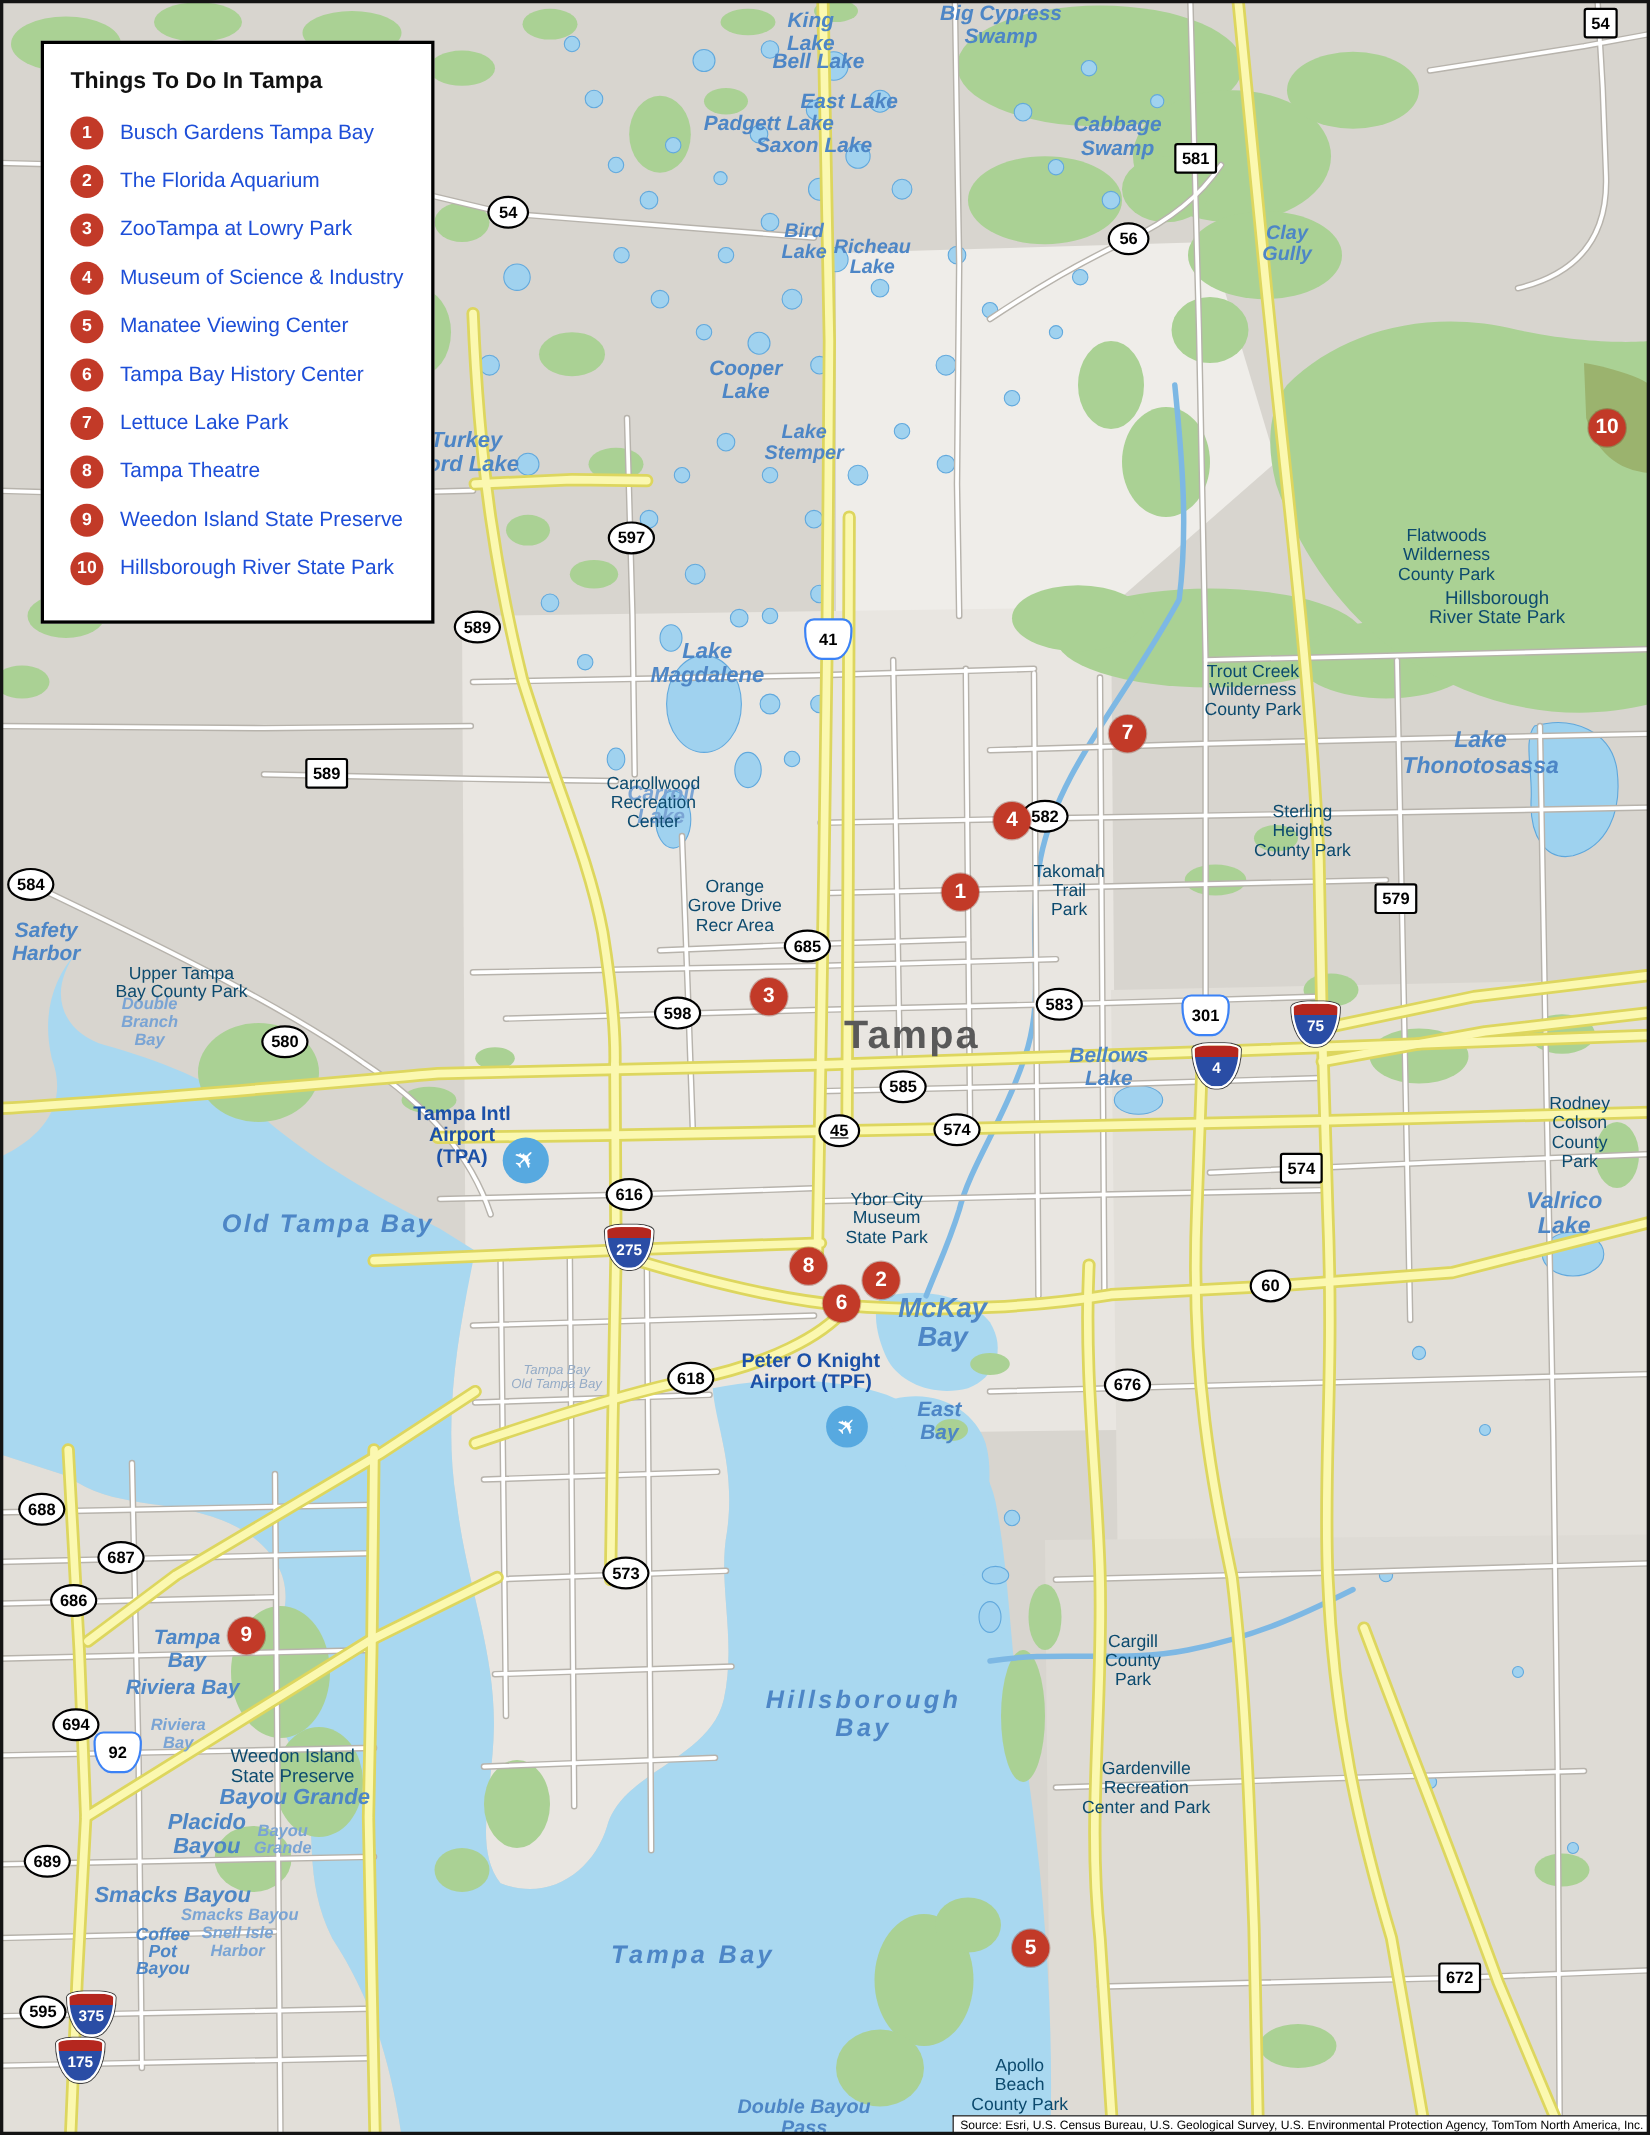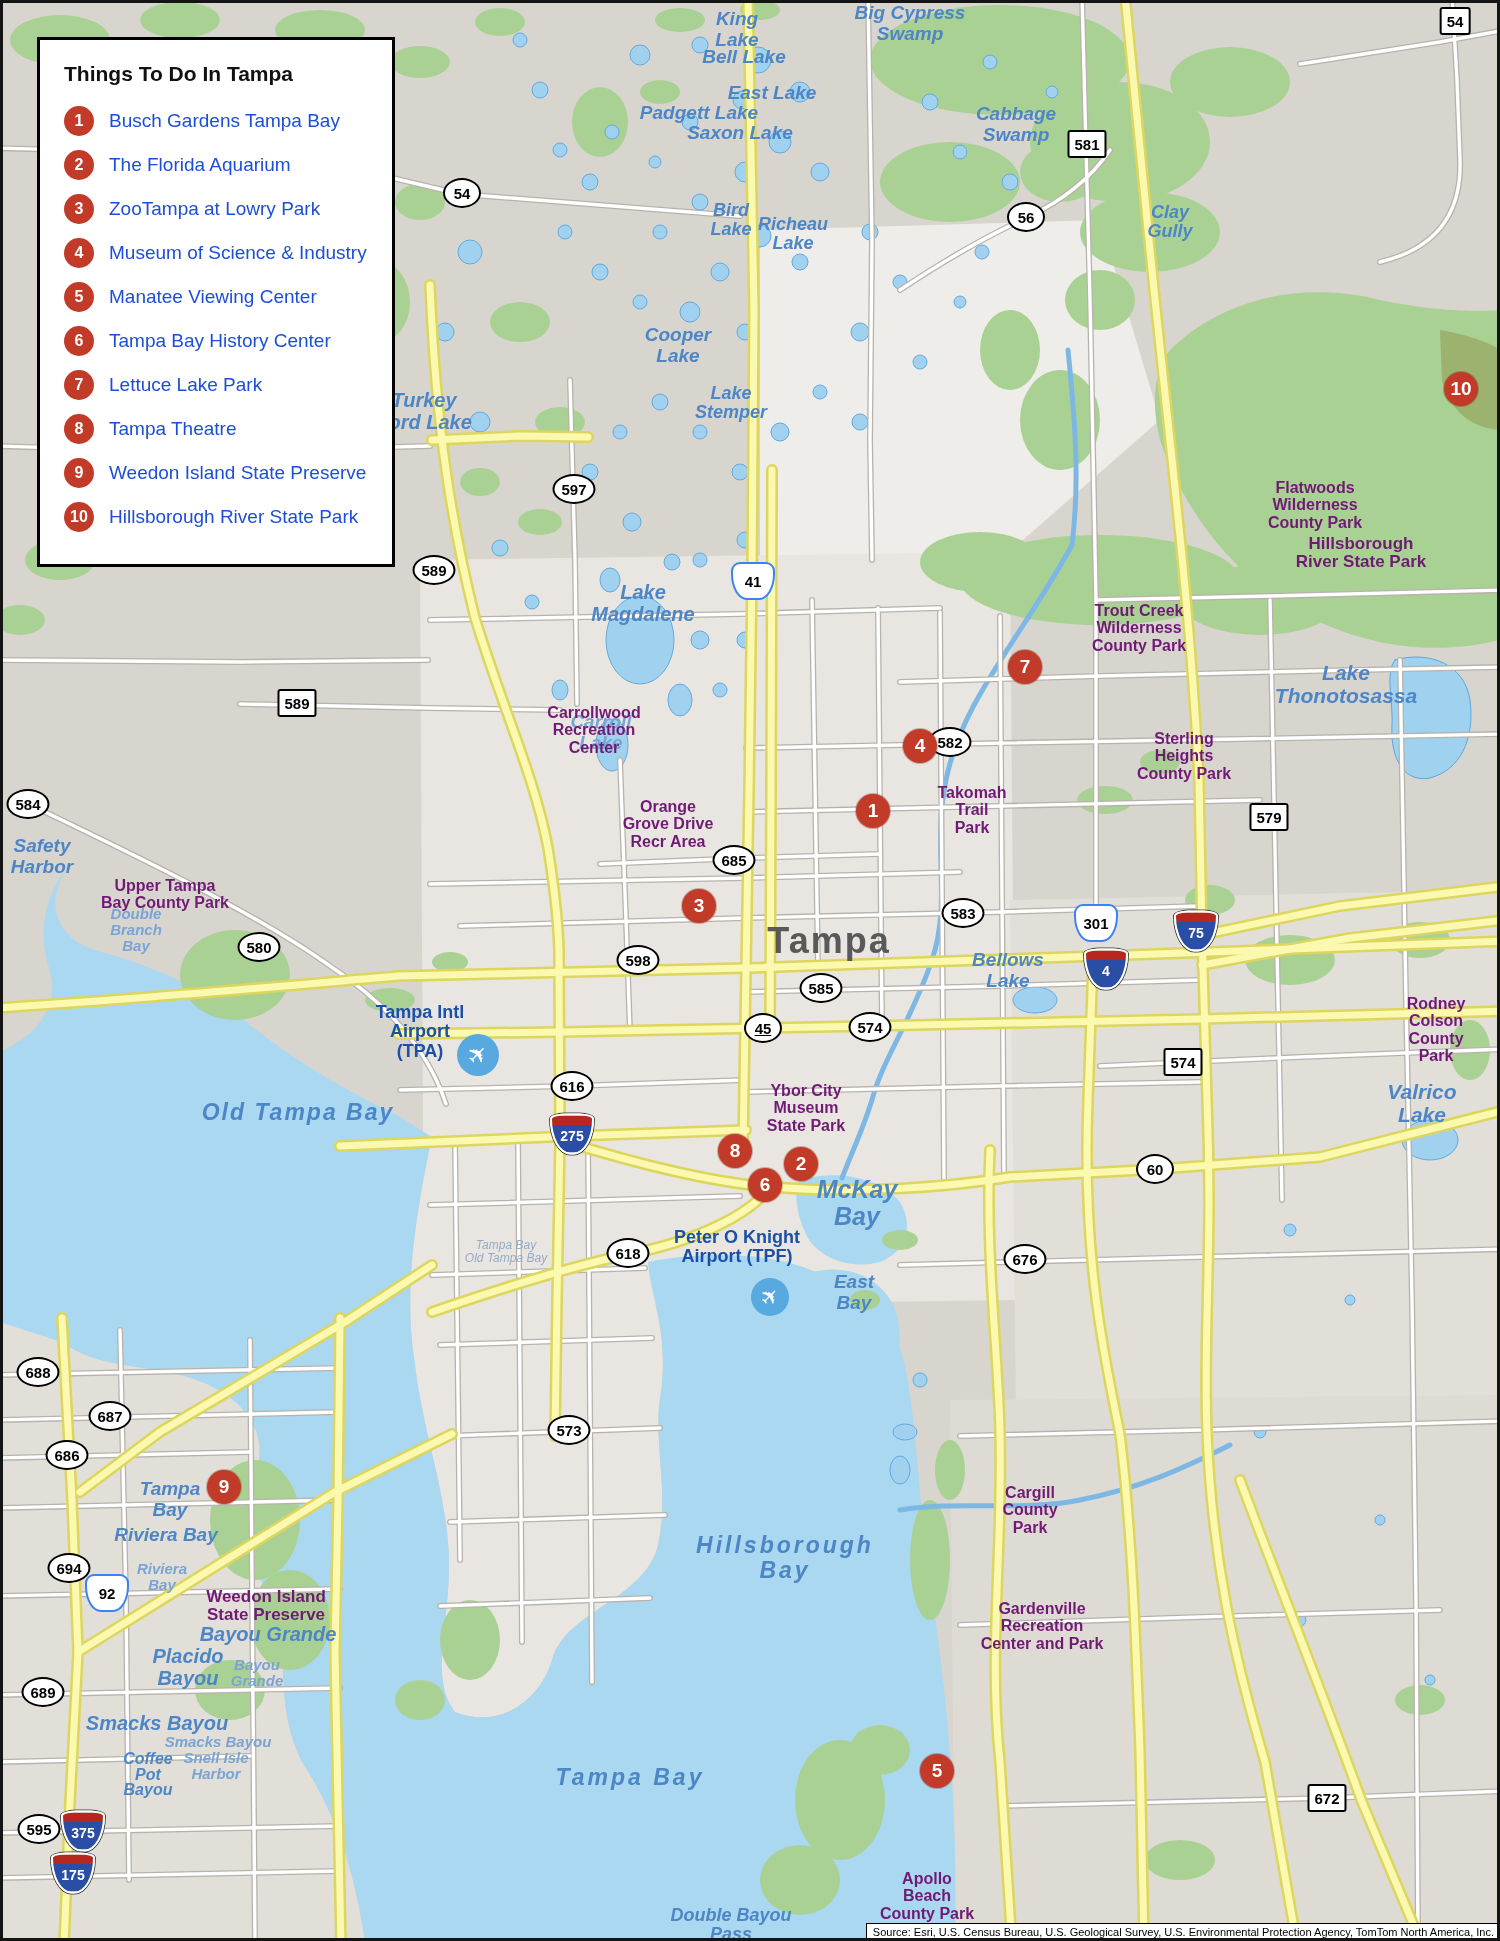--- a/index.html
+++ b/index.html
@@ -5,21 +5,21 @@
   html,body{margin:0;padding:0;background:#777;}
   #map{position:relative;width:1500px;height:1941px;overflow:hidden;
        font-family:"Liberation Sans",sans-serif;background:#d8d5cf;}
   #map::after{content:"";position:absolute;inset:0;box-shadow:inset 0 0 0 3px #141414;pointer-events:none;z-index:90;}
   #base{position:absolute;left:0;top:0;z-index:1;}
   .lbl{position:absolute;transform:translate(-50%,-50%);white-space:pre-line;text-align:center;
        line-height:1.08;z-index:10;}
   .water{color:#4d86c6;font-style:italic;font-weight:bold;}
   .water.lt{color:#7aa4d4;}
   .water.gy{color:#94abc6;font-weight:normal;}
-  .park{color:#701a75;font-weight:bold;}
+  .park{color:#0c4a6e;font-weight:normal;}
   .city{color:#595959;font-weight:bold;letter-spacing:2px;z-index:12;}
   .air{color:#1b50a8;font-weight:bold;}
   .poi{position:absolute;transform:translate(-50%,-50%);width:34px;height:34px;border-radius:50%;
        background:#c23a28;color:#fff;font-weight:bold;font-size:19px;display:flex;align-items:center;
        justify-content:center;z-index:30;box-shadow:0 0 0 1px rgba(120,25,12,.3);}
   .sh{position:absolute;transform:translate(-50%,-50%);background:#ffffff;color:#000;font-weight:bold;
       font-size:15px;display:flex;align-items:center;justify-content:center;line-height:1;z-index:20;}
   .sh-oval{border:2px solid #000;border-radius:50%;padding:0 7px;min-width:20px;height:26px;}
   .sh-rect{border:2px solid #000;border-radius:3px;padding:0 5px;height:24px;}
   .sh-us{border:2px solid #3b82f6;border-radius:9px 9px 16px 16px / 9px 9px 26px 26px;width:40px;height:34px;}
@@ -448,21 +448,21 @@
 County Park</div>
       <div class="lbl air" style="font-size: 18px; left: 420px; top: 1032px;">Tampa Intl
 Airport
 (TPA)</div>
       <div class="lbl air" style="font-size: 18px; left: 737px; top: 1247px;">Peter O Knight
 Airport (TPF)</div>
       <div class="sh sh-oval" style="left: 462px; top: 193px;">54</div>
       <div class="sh sh-oval" style="left: 1026px; top: 217px;">56</div>
       <div class="sh sh-oval" style="left: 574px; top: 489px;">597</div>
       <div class="sh sh-oval" style="left: 434px; top: 570px;">589</div>
-      <div class="sh sh-oval" style="left: 638px; top: 921px; margin-top: 39px;">598</div>
+      <div class="sh sh-oval" style="left: 616px; top: 921px;">598</div>
       <div class="sh sh-oval" style="left: 734px; top: 860px;">685</div>
       <div class="sh sh-oval" style="left: 950px; top: 742px;">582</div>
       <div class="sh sh-oval" style="left: 963px; top: 913px;">583</div>
       <div class="sh sh-oval" style="left: 821px; top: 988px;">585</div>
       <div class="sh sh-oval" style="left: 763px; top: 1028px; text-decoration: underline;">45</div>
       <div class="sh sh-oval" style="left: 870px; top: 1027px;">574</div>
       <div class="sh sh-oval" style="left: 572px; top: 1086px;">616</div>
       <div class="sh sh-oval" style="left: 628px; top: 1253px;">618</div>
       <div class="sh sh-oval" style="left: 1155px; top: 1169px;">60</div>
       <div class="sh sh-oval" style="left: 1025px; top: 1259px;">676</div>

